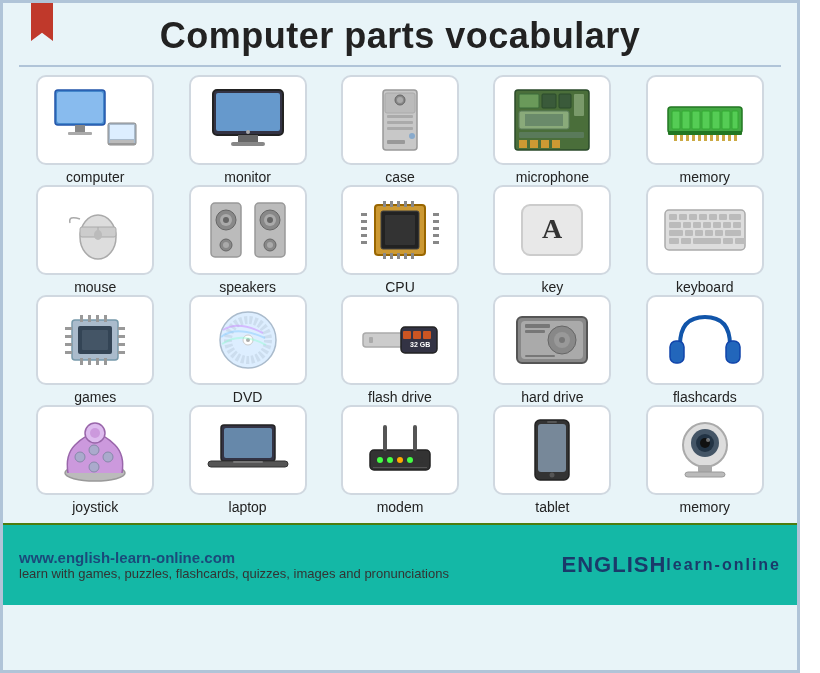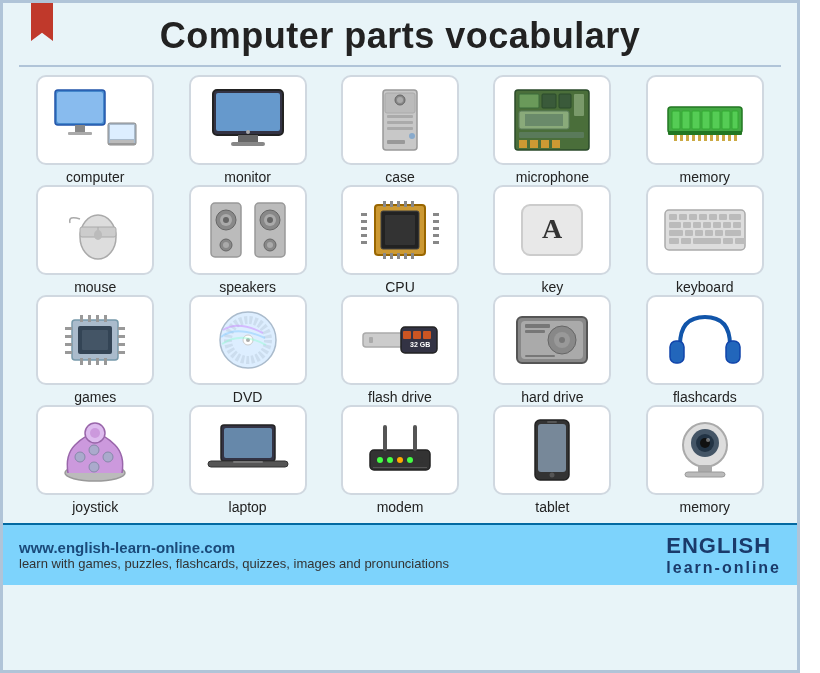--- a/index.html
+++ b/index.html
@@ -76,23 +76,23 @@
       color: #222;
       text-align: center;
     }
 
     .item-svg {
       width: 90px;
       height: 70px;
     }
 
     .footer {
-      background: #7dd3fc;
-      border-top: 2px solid #0369a1;
-      padding: 8px 16px;
+      background: #14b8a6;
+      border-top: 2px solid #4d7c0f;
+      padding: 24px 16px;
       display: flex;
       justify-content: space-between;
       align-items: center;
     }
 
     .footer-left {
       display: flex;
       flex-direction: column;
     }
 
@@ -102,21 +102,22 @@
       color: #1a4a7a;
     }
 
     .footer-tagline {
       font-size: 13px;
       color: #333;
     }
 
     .footer-logo {
       display: flex;
-      flex-direction: column;
+      flex-direction: row;
+      align-items: center;
     }
 
     .footer-logo-main {
       font-size: 22px;
       font-weight: 900;
       color: #1a3a6a;
       letter-spacing: 1px;
     }
 
     .footer-logo-sub {

